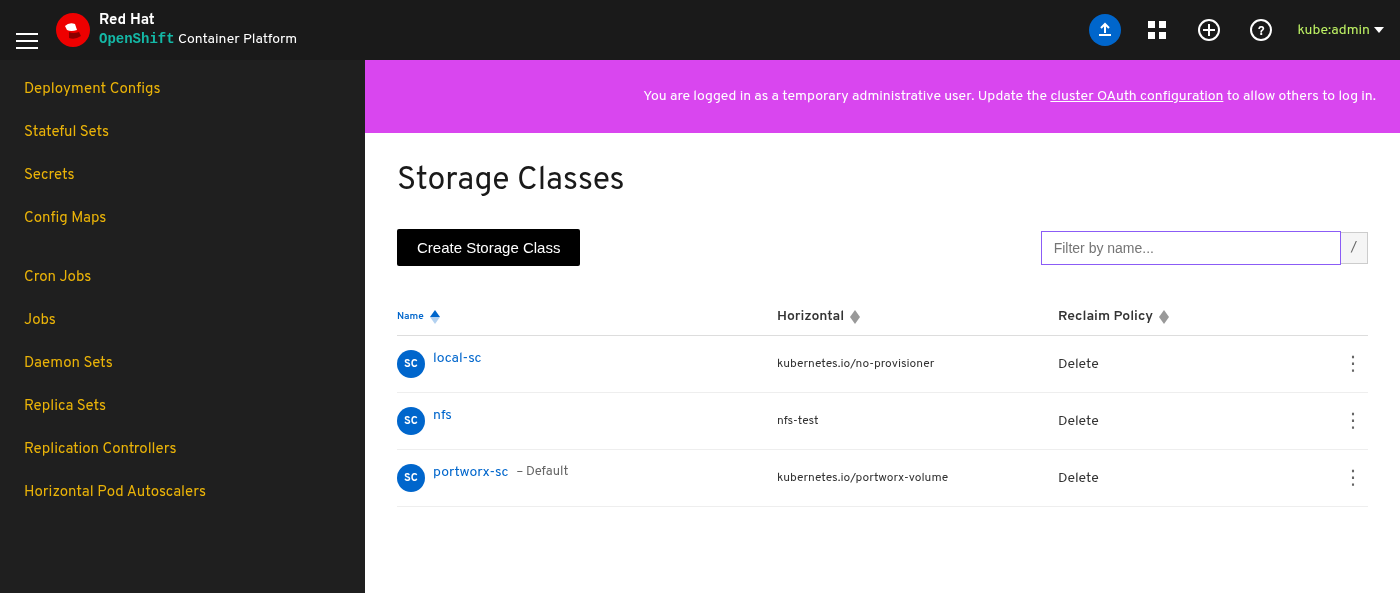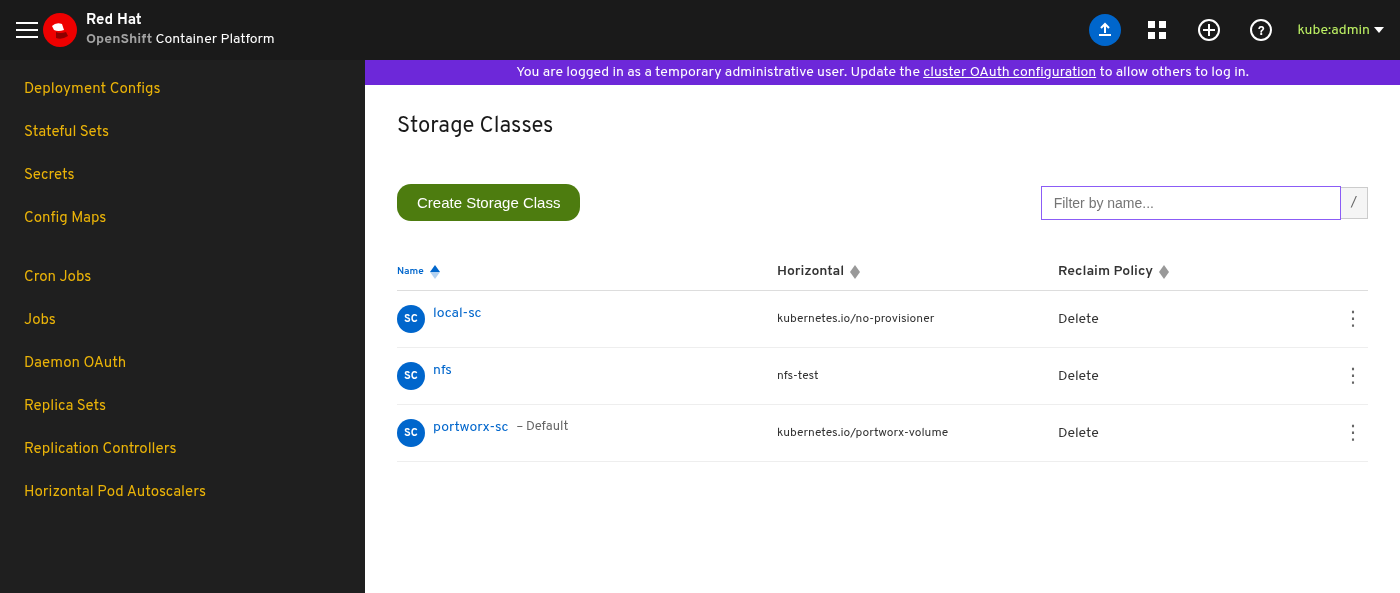--- a/index.html
+++ b/index.html
@@ -8,27 +8,27 @@
     
     .topnav {
       background: #1a1a1a;
       height: 60px;
       display: flex;
       align-items: center;
       padding: 0 16px;
       flex-shrink: 0;
       z-index: 100;
     }
-    .topnav-left { display: flex; align-items: center; gap: 4px; }
+    .topnav-left { display: flex; align-items: flex-end; gap: 17px; }
     .hamburger-icon { display: flex; flex-direction: column; gap: 5px; cursor: pointer; }
     .hamburger-icon span { display: block; width: 22px; height: 2px; background: #fff; }
     .brand { display: flex; align-items: center; gap: 8px; }
     .brand-text { color: #fff; font-size: 14px; line-height: 1.3; }
     .brand-text .redhat { font-weight: 700; font-size: 15px; }
-    .brand-text .openshift { color: #a3a3a3; font-weight: 700; }
+    .brand-text .openshift { color: #14b8a6; font-weight: 700; font-family: Liberation Mono, monospace; }
     .topnav-right { margin-left: auto; display: flex; align-items: center; gap: 20px; }
     .topnav-icon { color: #fff; font-size: 20px; cursor: pointer; width: 32px; height: 32px; display: flex; align-items: center; justify-content: center; }
     .topnav-icon.upload { background: #0066cc; border-radius: 50%; }
     .user-menu { color: #bef264; font-size: 14px; display: flex; align-items: center; gap: 4px; cursor: pointer; }
 
     
     .main-layout { display: flex; flex: 1; overflow: hidden; }
 
     
     .sidebar {
@@ -46,44 +46,44 @@
       cursor: pointer;
       white-space: nowrap;
     }
     .sidebar-divider { height: 16px; }
 
     
     .content-area { flex: 1; overflow-y: auto; background: #fff; display: flex; flex-direction: column; }
 
     
     .banner {
-      background: #6d28d9;
+      background: #d946ef;
       color: #fff;
-      text-align: center;
-      padding: 2px 24px;
+      text-align: right;
+      padding: 26px 24px;
       font-size: 14px;
       line-height: 1.5;
       flex-shrink: 0;
     }
     .banner a { color: #fff; text-decoration: underline; }
 
     
     .page-content { padding: 28px 32px; flex: 1; }
-    .page-title { font-size: 22px; font-weight: 400; color: #1a1a1a; margin-bottom: 44px; }
+    .page-title { font-size: 32px; font-weight: 400; color: #1a1a1a; margin-bottom: 28px; }
 
     
     .toolbar { display: flex; align-items: center; margin-bottom: 32px; }
     .create-btn {
-      background: #4d7c0f;
+      background: #000000;
       color: #fff;
       border: none;
       padding: 10px 20px;
       font-size: 15px;
       cursor: pointer;
-      border-radius: 14px;
+      border-radius: 2px;
       font-weight: 500;
     }
     .filter-area { margin-left: auto; display: flex; align-items: center; }
     .filter-input {
       border: 1px solid #8b5cf6;
       padding: 8px 12px;
       font-size: 14px;
       color: #666;
       width: 300px;
       outline: none;
@@ -186,21 +186,21 @@
 <div class="main-layout">
 
   <aside class="sidebar">
     <div class="sidebar-item">Deployment Configs</div>
     <div class="sidebar-item">Stateful Sets</div>
     <div class="sidebar-item">Secrets</div>
     <div class="sidebar-item">Config Maps</div>
     <div class="sidebar-divider"></div>
     <div class="sidebar-item">Cron Jobs</div>
     <div class="sidebar-item">Jobs</div>
-    <div class="sidebar-item">Daemon OAuth</div>
+    <div class="sidebar-item">Daemon Sets</div>
     <div class="sidebar-item">Replica Sets</div>
     <div class="sidebar-item">Replication Controllers</div>
     <div class="sidebar-item">Horizontal Pod Autoscalers</div>
   </aside>
 
   <div class="content-area">
 
     <div class="banner">
       <span>You are logged in as a temporary administrative user. Update the </span><a href="#">cluster OAuth configuration</a><span> to allow others to log in.</span>
     </div>

